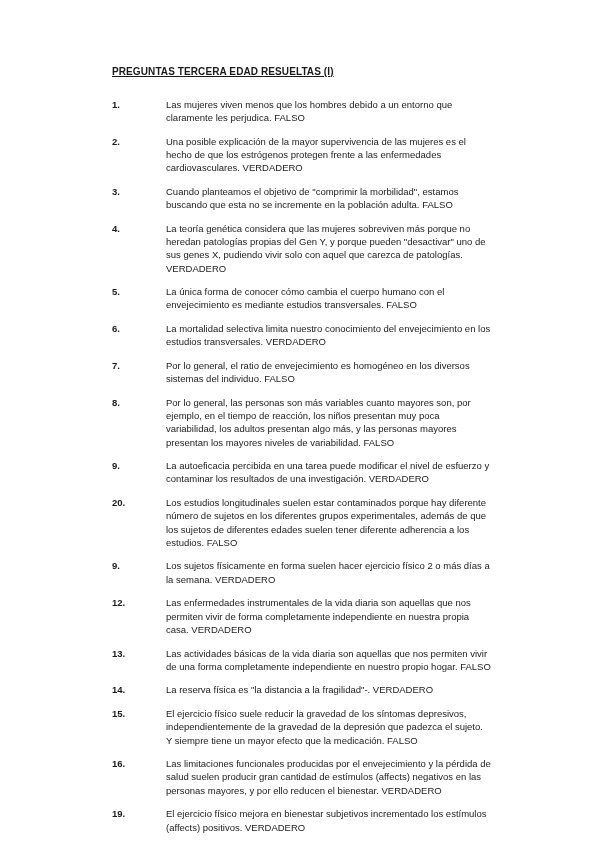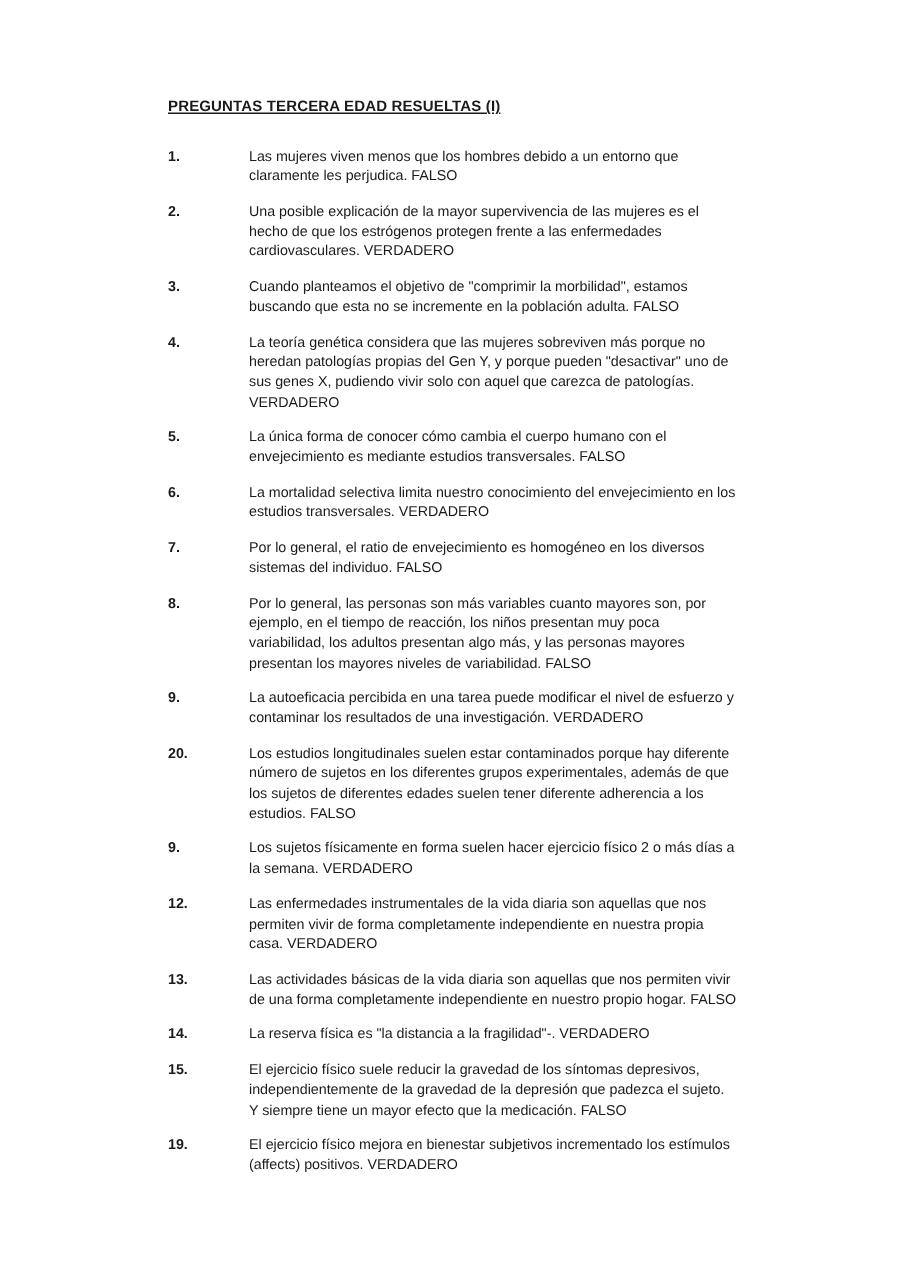--- a/index.html
+++ b/index.html
@@ -120,20 +120,24 @@
   <div class="q-item">
     <span class="q-num">14.</span>
     <span class="q-text">La reserva física es "la distancia a la fragilidad"-. VERDADERO</span>
   </div>
 
   <div class="q-item">
     <span class="q-num">15.</span>
     <span class="q-text">El ejercicio físico suele reducir la gravedad de los síntomas depresivos, independientemente de la gravedad de la depresión que padezca el sujeto. Y siempre tiene un mayor efecto que la medicación. FALSO</span>
   </div>
 
+  <div class="q-item">
+    <span class="q-num">16.</span>
+    <span class="q-text">Las limitaciones funcionales producidas por el envejecimiento y la pérdida de salud suelen producir gran cantidad de estímulos (affects) negativos en las personas mayores, y por ello reducen el bienestar. VERDADERO</span>
+  </div>
 
 
   <div class="q-item">
     <span class="q-num">19.</span>
     <span class="q-text">El ejercicio físico mejora en bienestar subjetivos incrementado los estímulos (affects) positivos. VERDADERO</span>
   </div>
 </div>
 </div>
 
 </body></html>

